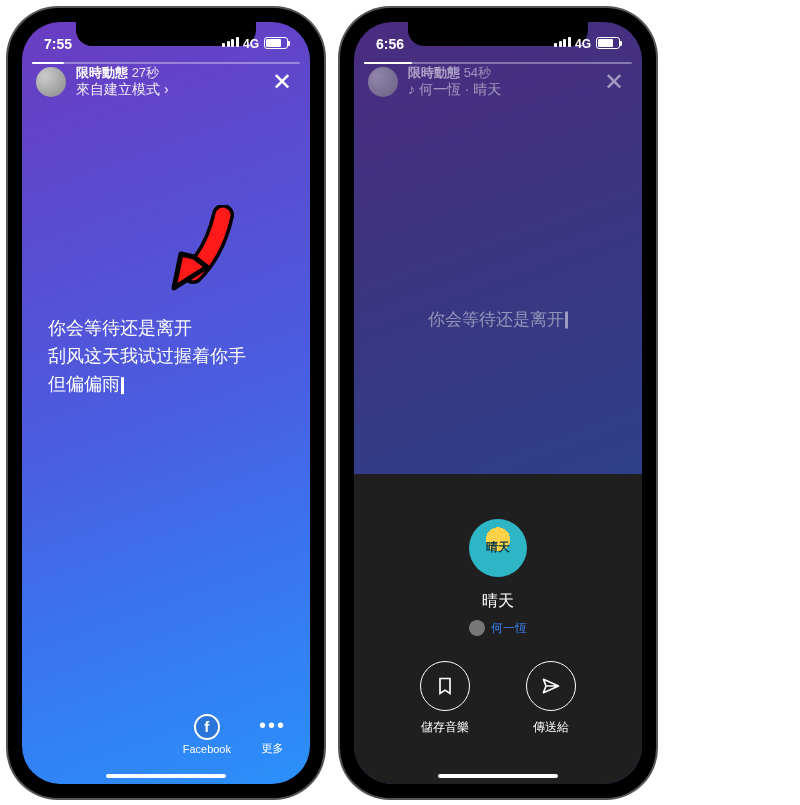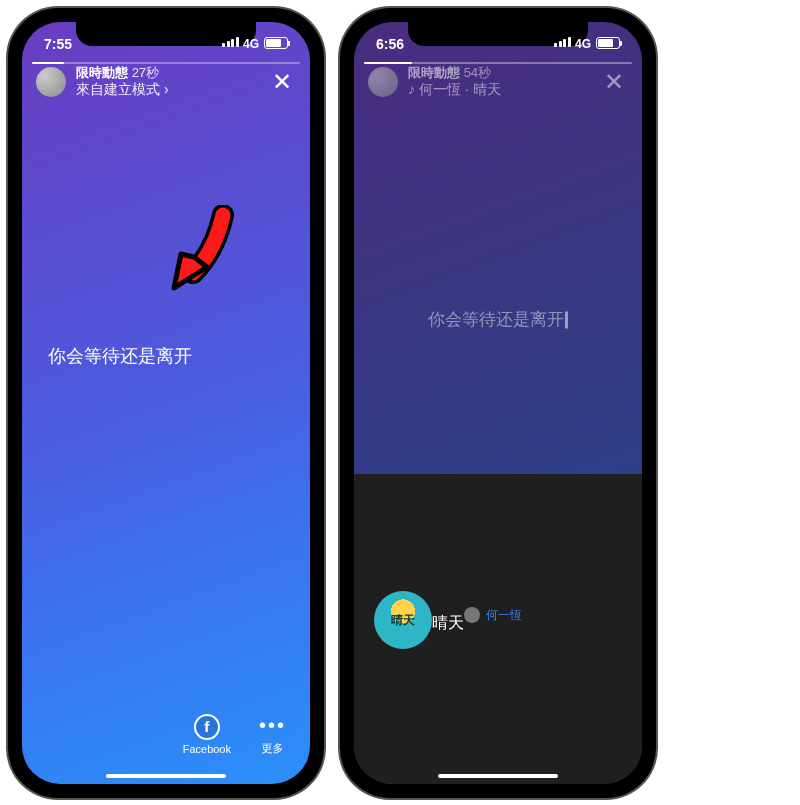--- a/index.html
+++ b/index.html
@@ -86,21 +86,21 @@
       background:rgba(0,0,0,.12);
     }
     .more-dots { font-size:20px; letter-spacing:2px; line-height:20px; height:26px; display:flex; align-items:center; }
     .home-ind { position:absolute; bottom:6px; left:50%; transform:translateX(-50%); width:120px; height:4px; background:#fff; border-radius:3px; z-index:80;}
     .action-sheet {
       position:absolute; left:0; right:0; bottom:0;
       height:310px;
       background:#1f1f1f;
       color:#fff;
       padding:20px 20px 24px;
-      display:flex; align-items:center;
+      display:flex; flex-direction:column; align-items:center;justify-content:center;
     }
     .album-art {
       width:58px; height:58px; border-radius:50%;
       background:radial-gradient(circle at 50% 35%, #ffd24a 0 12px, #2eb6c7 12px 100%);
       display:flex; align-items:center; justify-content:center;
       font-size:12px; color:#0b3b45; font-weight:600;
       margin-bottom:14px;
     }
     .song-name { font-size:16px; margin-bottom:8px; }
     .artist-row { display:flex; align-items:center; gap:6px; font-size:12px; color:#3b82f6; margin-bottom:24px;}
@@ -160,20 +160,22 @@
         <path d="M60 10 C56 28 48 50 30 68" fill="none" stroke="#ff1a1a" stroke-width="15" stroke-linecap="round"></path>
 
         <path d="M10 84 L44 62 L32 52 Z M10 84 L18 50 L32 52 Z" fill="#000"></path>
         <path d="M13 80 L40 63 L31 54 L20 52 Z" fill="#ff1a1a"></path>
         <polygon points="11,83 44,62 31,52 18,49" stroke="#000" stroke-width="5" fill="#ff1a1a" stroke-linejoin="round"></polygon>
       </svg>
     </div>
 
     <div class="lyrics">
       <div>你会等待还是离开</div>
+      <div>刮风这天我试过握着你手</div>
+      <div><span>但偏偏雨</span><span class="cursor"></span></div>
     </div>
 
     <div class="bottom-bar">
       <div class="bottom-item">
         <div class="fb-circle">f</div>
         <span>Facebook</span>
       </div>
       <div class="bottom-item">
         <div class="more-dots">•••</div>
         <span>更多</span>
@@ -222,16 +224,34 @@
 
     <div class="action-sheet">
       <div class="album-art">
           <span>晴天</span>
         </div>
       <div class="song-name">晴天</div>
       <div class="artist-row">
         <span class="artist-av"></span>
         <span>何一恆</span>
       </div>
+      <div class="action-row">
+        <div class="action-btn">
+          <div class="action-circle">
+            <svg width="20" height="20" viewBox="0 0 24 24" fill="none" stroke="#fff" stroke-width="2">
+                <path d="M6 3h12v18l-6-4-6 4z"></path>
+              </svg>
+          </div>
+          <span>儲存音樂</span>
+        </div>
+        <div class="action-btn">
+          <div class="action-circle">
+            <svg width="20" height="20" viewBox="0 0 24 24" fill="none" stroke="#fff" stroke-width="2" stroke-linejoin="round">
+                <path d="M3 20l18-8L3 4l3 8-3 8z M6 12h15"></path>
+              </svg>
+          </div>
+          <span>傳送給</span>
+        </div>
+      </div>
     </div>
     <div class="home-ind"></div>
   </div>
 </div>
 
 </body></html>

